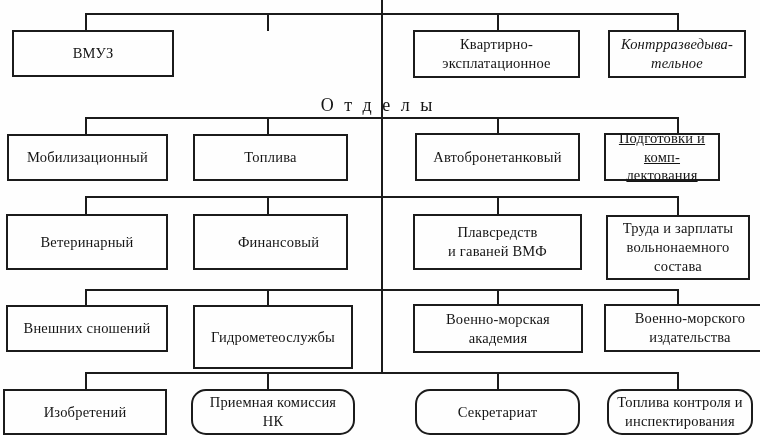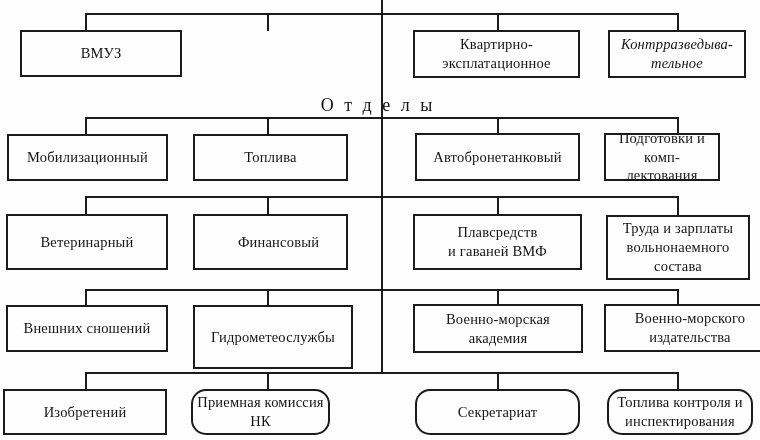--- a/index.html
+++ b/index.html
@@ -84,42 +84,42 @@
   <div class="line vline" style="left:497px; top:289px; height:17px;"></div>
   <div class="line vline" style="left:677px; top:289px; height:17px;"></div>
 
   <div class="line vline" style="left:85px; top:372px; height:18px;"></div>
   <div class="line vline" style="left:267px; top:372px; height:18px;"></div>
   <div class="line vline" style="left:497px; top:372px; height:18px;"></div>
   <div class="line vline" style="left:677px; top:372px; height:18px;"></div>
 
   <div class="center-label">О т д е л ы</div>
 
-  <div class="box" style="left:20px; top:30px; width:162px; height:47px;">
+  <div class="box" style="left:12px; top:30px; width:162px; height:47px;">
     <span class="box-label">ВМУЗ</span>
   </div>
   <div class="box" style="left:413px; top:30px; width:167px; height:48px;">
     <span class="box-label">Квартирно-
 эксплатационное</span>
   </div>
   <div class="box" style="left:608px; top:30px; width:138px; height:48px;font-style:italic;">
     <span class="box-label">Контрразведыва-
 тельное</span>
   </div>
 
   <div class="box" style="left:7px; top:134px; width:161px; height:47px;text-align:center;">
     <span class="box-label">Мобилизационный</span>
   </div>
   <div class="box" style="left:193px; top:134px; width:155px; height:47px;">
     <span class="box-label">Топлива</span>
   </div>
   <div class="box" style="left:415px; top:133px; width:165px; height:48px;">
     <span class="box-label">Автобронетанковый</span>
   </div>
-  <div class="box" style="left:604px; top:133px; width:116px; height:48px;">
+  <div class="box" style="left:604px; top:133px; width:116px; height:48px;text-decoration:underline;">
     <span class="box-label">Подготовки и комп-
 лектования</span>
   </div>
 
   <div class="box" style="left:6px; top:214px; width:162px; height:56px;">
     <span class="box-label">Ветеринарный</span>
   </div>
   <div class="box" style="left:193px; top:214px; width:155px; height:56px;padding-left:16px;">
     <span class="box-label">Финансовый</span>
   </div>
@@ -144,21 +144,21 @@
 академия</span>
   </div>
   <div class="box" style="left:604px; top:304px; width:172px; height:48px;">
     <span class="box-label">Военно-морского
 издательства</span>
   </div>
 
   <div class="box" style="left:3px; top:389px; width:164px; height:46px;">
     <span class="box-label">Изобретений</span>
   </div>
-  <div class="box rounded" style="left:191px; top:389px; width:139px; height:46px;">
+  <div class="box rounded" style="left:191px; top:389px; width:164px; height:46px;">
     <span class="box-label">Приемная комиссия
 НК</span>
   </div>
   <div class="box rounded" style="left:415px; top:389px; width:165px; height:46px;">
     <span class="box-label">Секретариат</span>
   </div>
   <div class="box rounded" style="left:607px; top:389px; width:146px; height:46px;">
     <span class="box-label">Топлива контроля и
 инспектирования</span>
   </div>

